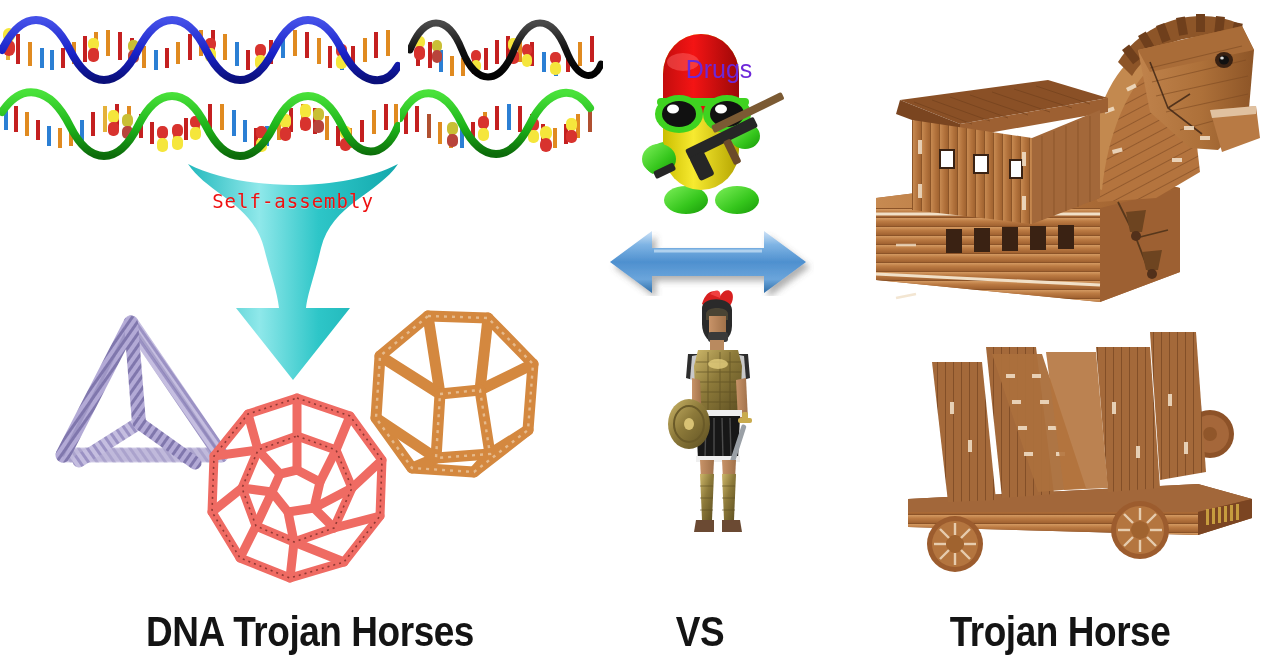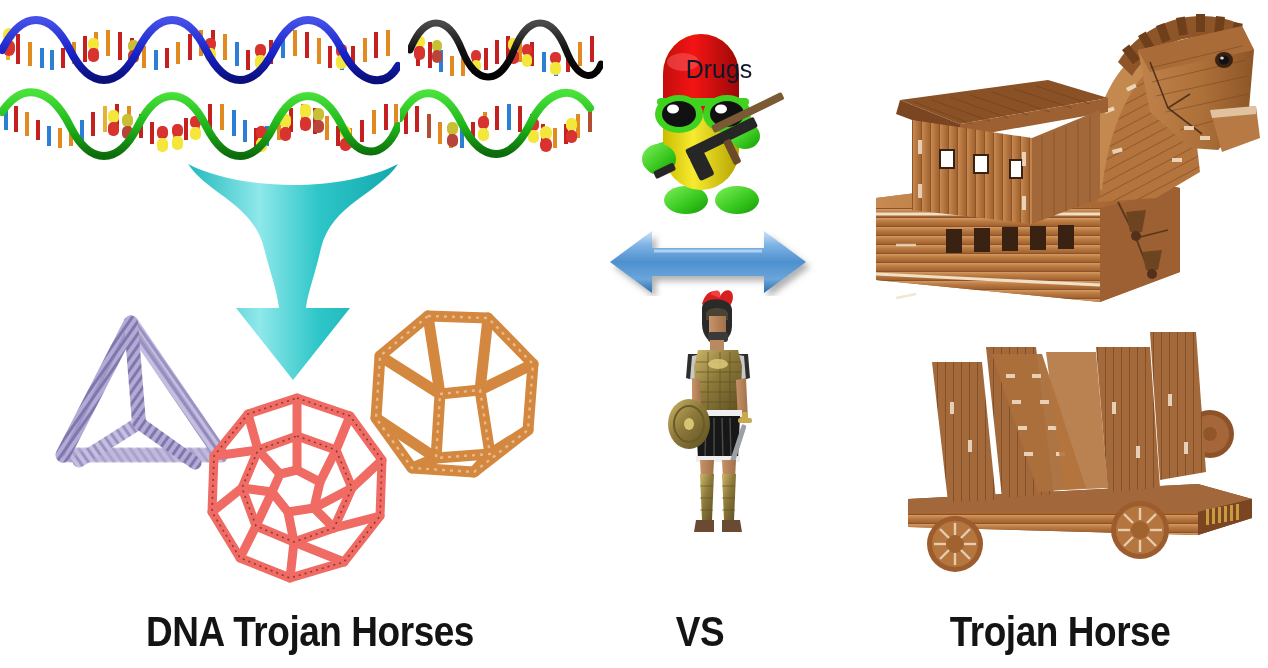--- a/index.html
+++ b/index.html
@@ -36,21 +36,21 @@
     font-size:19px;
     color:#ee1111;
     letter-spacing:1px;
     text-shadow:0 1px 0 rgba(255,255,255,.35);
     pointer-events:none;
   }
 
   
   #drugs-label{
     position:absolute;left:659px;top:55px;width:120px;text-align:center;
-    font-family:"Liberation Sans",sans-serif;font-size:25px;color:#0f172a;
+    font-family:"Liberation Sans",sans-serif;font-size:25px;color:#6d28d9;
     font-weight:500;letter-spacing:0px;z-index:9;pointer-events:none;
   }
 </style>
 </head>
 <body>
 
 <div id="stage">
 
   <svg class="dna abs" id="dna-top-left" style="left:0px;top:8px;" width="400" height="80" viewBox="0 0 400 80">
     <defs>
@@ -325,20 +325,21 @@
         <stop offset="0%" stop-color="#22b9bd"></stop>
         <stop offset="34%" stop-color="#8fe8ea"></stop>
         <stop offset="62%" stop-color="#2ec6c8"></stop>
         <stop offset="100%" stop-color="#13a8ac"></stop>
       </linearGradient>
     </defs>
     <path d="M6,12 C60,40 162,40 216,12 C196,42 150,52 139,96
              C132,126 126,140 124,156 L168,156 L111,228 L54,156 L97,156
              C95,138 89,124 82,96 C71,52 26,42 6,12 Z" fill="url(#gTeal)"></path>
   </svg>
+  <div id="selfassembly-label">Self-assembly</div>
 
   <svg class="abs" id="dna-tetrahedron" style="left:45px;top:305px;" width="195" height="180" viewBox="0 0 195 180">
     <defs>
       <pattern id="helixP" width="7" height="7" patternUnits="userSpaceOnUse" patternTransform="rotate(35)">
         <rect width="7" height="7" fill="#b3aad6"></rect>
         <rect width="3" height="7" fill="#8077ad"></rect>
       </pattern>
       <pattern id="helixP2" width="7" height="7" patternUnits="userSpaceOnUse" patternTransform="rotate(-35)">
         <rect width="7" height="7" fill="#c5bee0"></rect>
         <rect width="3" height="7" fill="#9b92c4"></rect>

